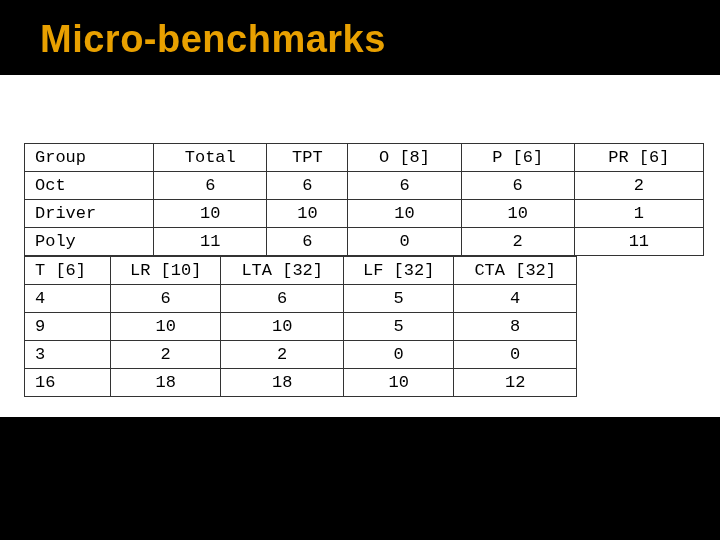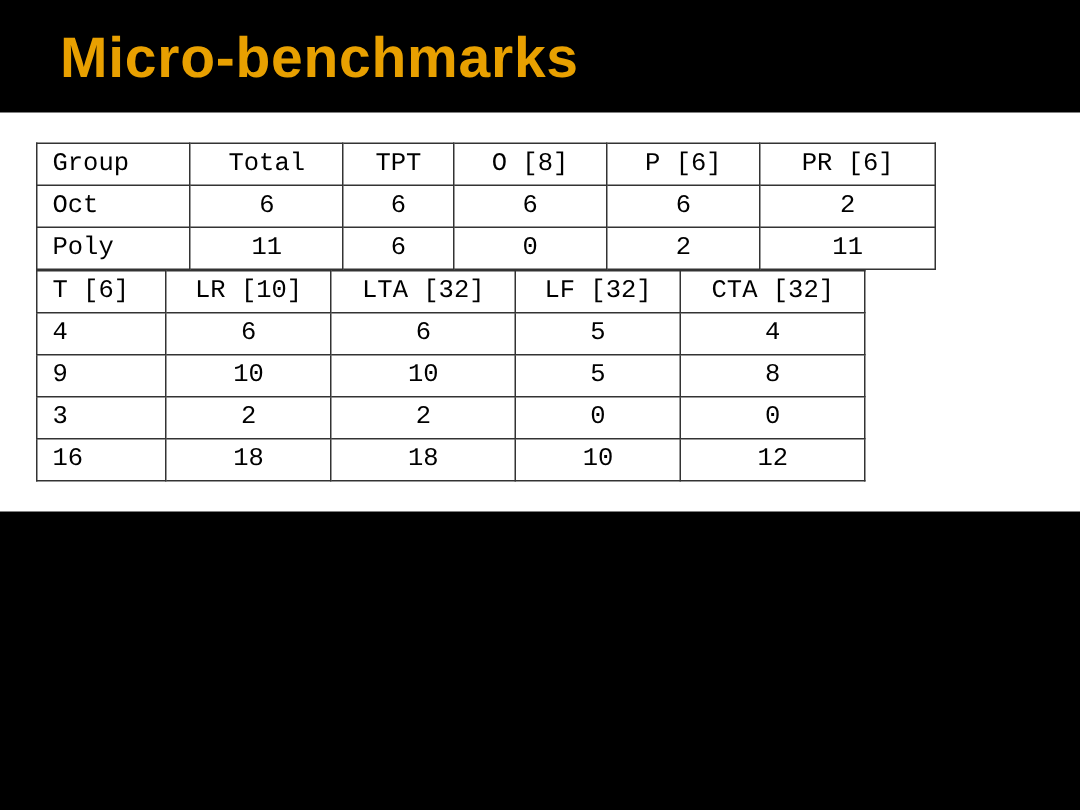--- a/index.html
+++ b/index.html
@@ -25,22 +25,23 @@
       background: #fff;
       margin: 0;
       padding: 20px 24px 20px 24px;
     }
     table {
       border-collapse: collapse;
       font-size: 17px;
       font-family: 'Courier New', Courier, monospace;
     }
     table.top-table {
-      width: 600px;
+      width: 680px;
       margin-bottom: 0;
+      margin-top: 48px;
     }
     table.bottom-table {
       width: 553px;
       margin-top: 0;
     }
     td, th {
       border: 1px solid #333;
       padding: 4px 10px;
       text-align: center;
     }
@@ -75,20 +76,28 @@
       </tr>
     </thead>
     <tbody id="top-table-body">
     <tr class="data-row">
           <td>Oct</td>
           <td>6</td>
           <td>6</td>
           <td>6</td>
           <td>6</td>
           <td>2</td>
+        </tr>
+        <tr class="data-row">
+          <td>Driver</td>
+          <td>10</td>
+          <td>10</td>
+          <td>10</td>
+          <td>10</td>
+          <td>1</td>
         </tr>
         <tr class="data-row">
           <td>Poly</td>
           <td>11</td>
           <td>6</td>
           <td>0</td>
           <td>2</td>
           <td>11</td>
         </tr>
       </tbody>

